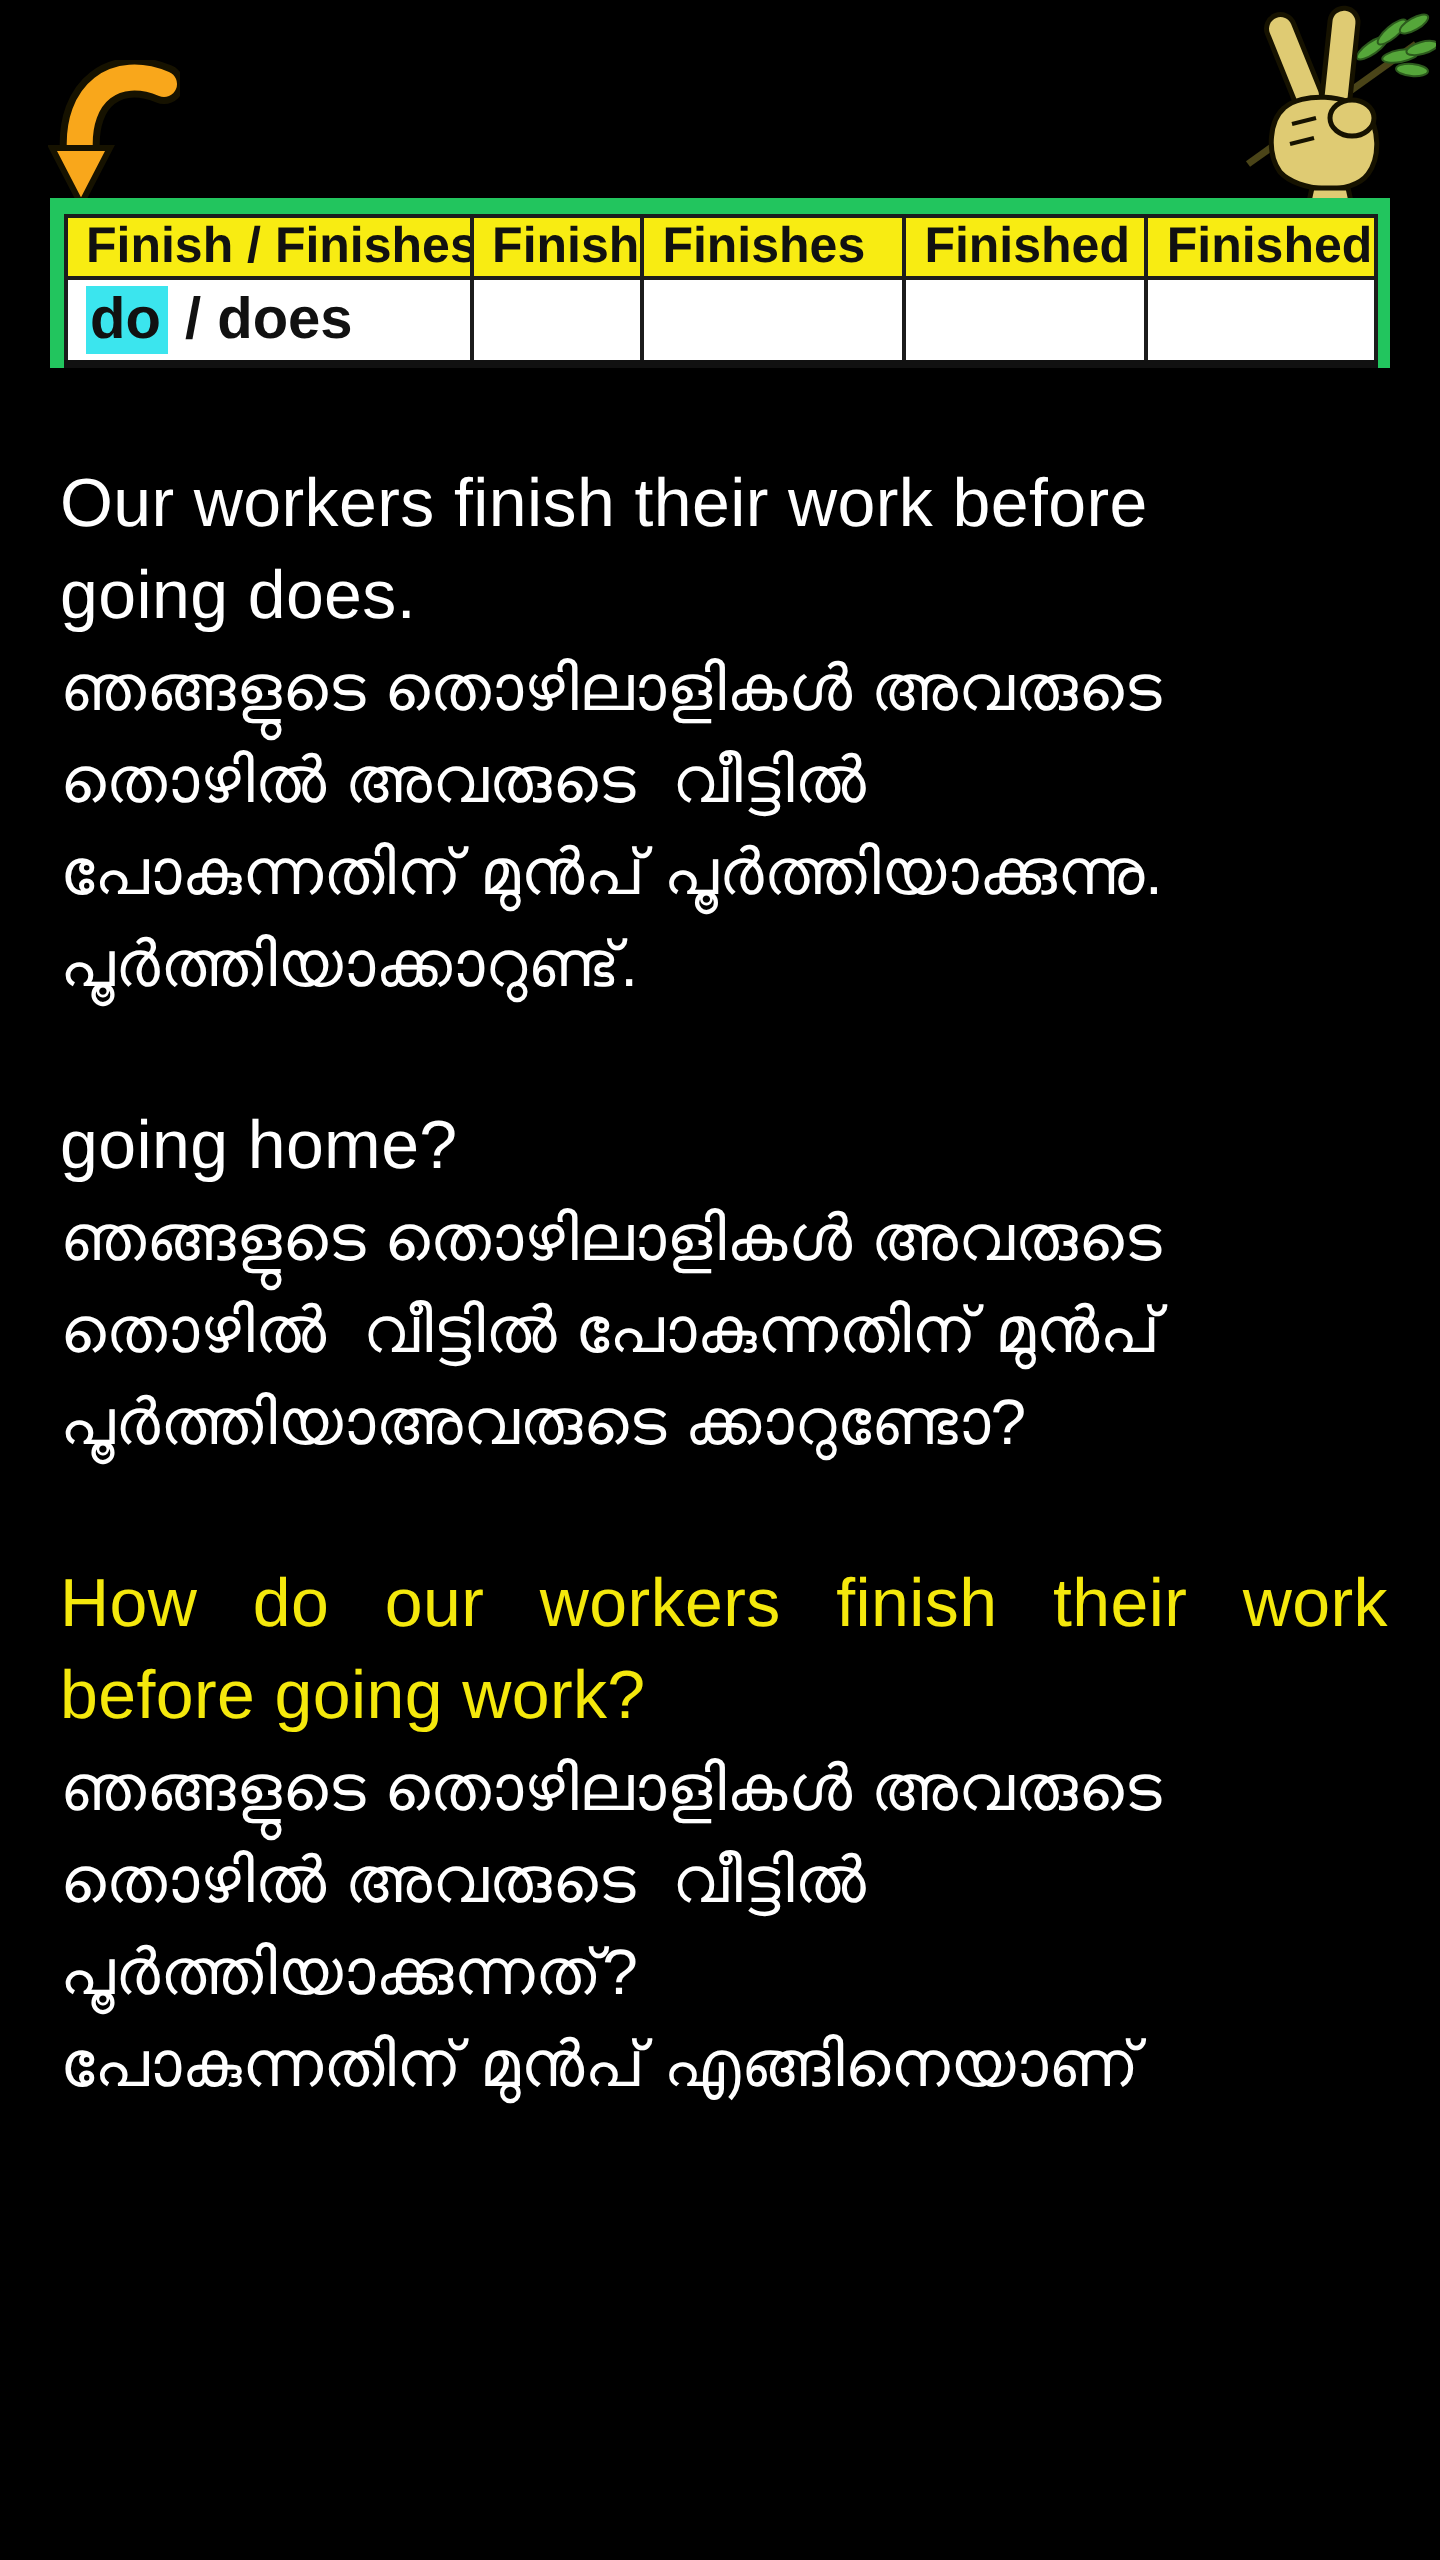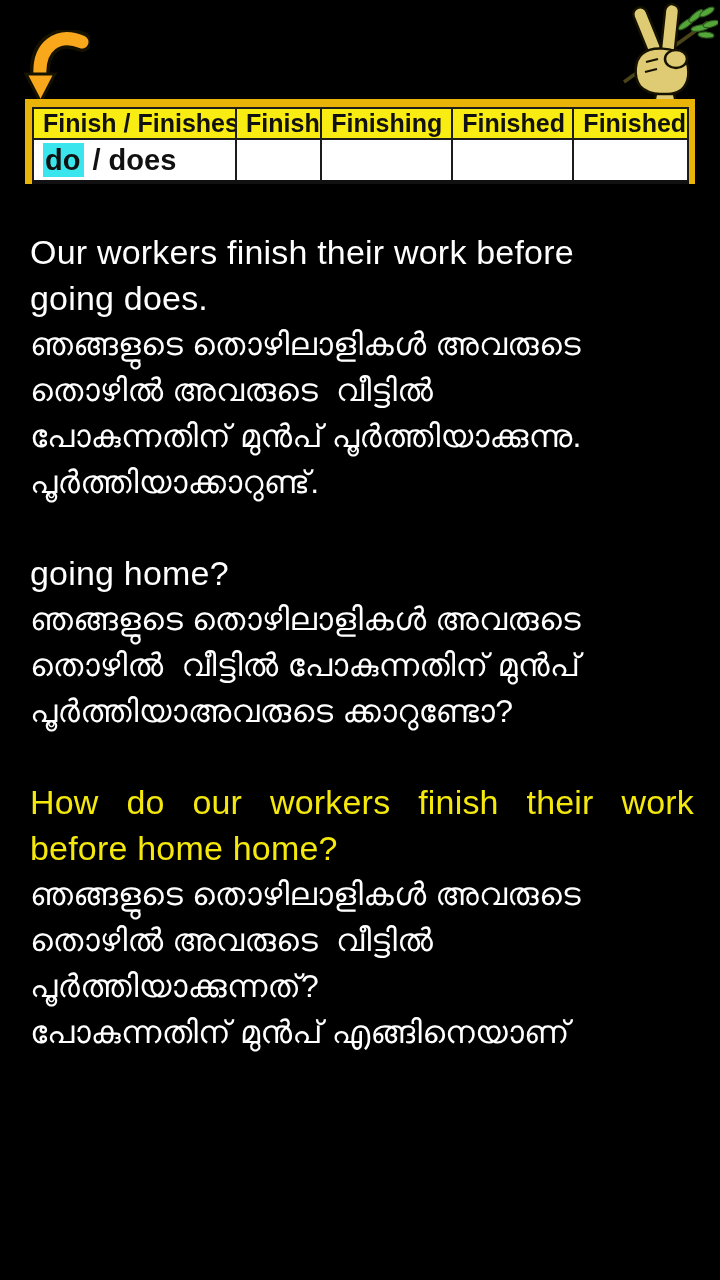--- a/index.html
+++ b/index.html
@@ -5,21 +5,21 @@
   html,body{margin:0;padding:0;background:#000;}
   .page{position:relative;width:720px;height:1280px;background:#000;overflow:hidden;
         font-family:"Liberation Sans","DejaVu Sans",sans-serif;}
 
   
   .arrow-icon{position:absolute;left:24px;top:30px;width:66px;height:78px;}
   .hand-icon{position:absolute;left:616px;top:2px;width:102px;height:102px;}
 
   
   .table-wrap{position:absolute;left:25px;top:99px;width:670px;box-sizing:border-box;
-              background:#eab308;padding:8px 6px 0 7px;}
+              background:#22c55e;padding:8px 6px 0 7px;}
   table.verb{width:100%;border-collapse:collapse;table-layout:fixed;}
   table.verb td{border:2px solid #1c1c1c;vertical-align:middle;overflow:hidden;
                 white-space:nowrap;color:#111;}
   tr.hdr td{background:#f8ec12;height:29px;font-size:25px;font-weight:700;padding:0 2px 0 9px;}
   tr.datarow td{background:#ffffff;height:40px;font-size:29px;font-weight:600;
                 padding:0 19px 0 9px;border-bottom:4px solid #111;}
   .hl{background:#3be5ee;padding:1px 4px 1px 2px;}
 
   
   .content{position:absolute;left:30px;top:213px;width:664px;}
@@ -67,21 +67,21 @@
         <col style="width:31%">
           <col style="width:13%">
           <col style="width:20%">
         <col style="width:18.5%">
           <col style="width:17.5%">
       </colgroup>
       <tbody>
           <tr class="hdr">
         <td>Finish / Finishes</td>
         <td>Finish</td>
-        <td>Finishing</td>
+        <td>Finishes</td>
         <td>Finished</td>
         <td>Finished</td>
       </tr>
       <tr class="datarow">
         <td><span class="hl">do</span><span> / does</span></td>
         <td></td>
         <td></td>
         <td></td>
         <td></td>
       </tr>
@@ -102,21 +102,21 @@
 
     <div class="para">
       <div class="line">going home?</div>
       <div class="line ml">ഞങ്ങളുടെ തൊഴിലാളികൾ അവരുടെ</div>
       <div class="line ml">തൊഴിൽ  വീട്ടിൽ പോകുന്നതിന് മുൻപ്</div>
       <div class="line ml">പൂർത്തിയാഅവരുടെ ക്കാറുണ്ടോ?</div>
     </div>
 
     <div class="para">
       <div class="line yellow justify">How do our workers finish their work</div>
-      <div class="line yellow">before home home?</div>
+      <div class="line yellow">before going work?</div>
       <div class="line ml">ഞങ്ങളുടെ തൊഴിലാളികൾ അവരുടെ</div>
       <div class="line ml">തൊഴിൽ അവരുടെ  വീട്ടിൽ</div>
       <div class="line ml">പൂർത്തിയാക്കുന്നത്?</div>
       <div class="line ml">പോകുന്നതിന് മുൻപ് എങ്ങിനെയാണ്</div>
     </div>
 
   </div>
 </div>
 
 </body></html>

